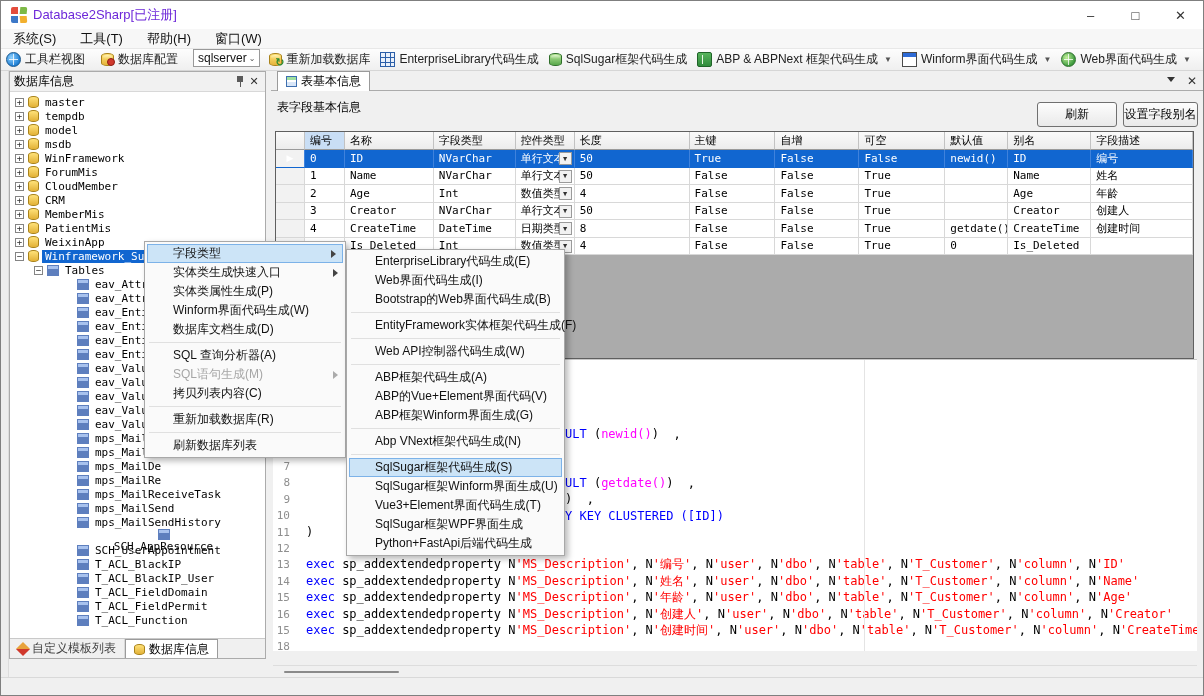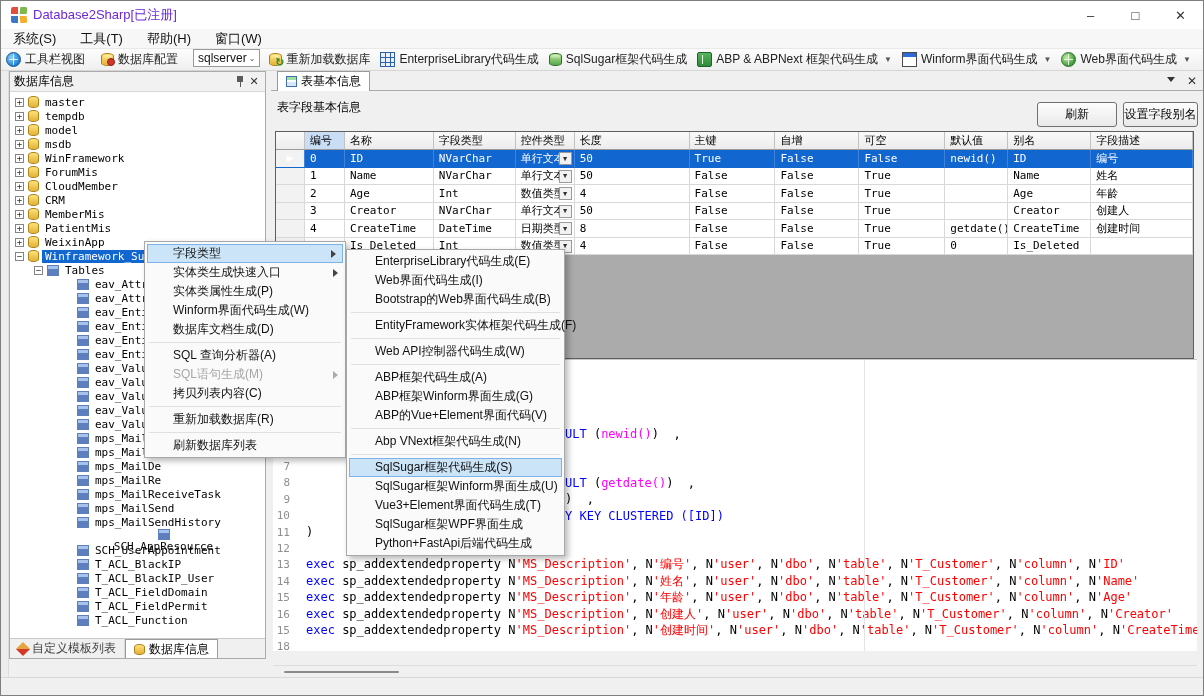--- a/index.html
+++ b/index.html
@@ -703,24 +703,24 @@
       </div>
       <div class="msep"></div>
       <div class="mi">
         <span>Web API控制器代码生成(W)</span>
       </div>
       <div class="msep"></div>
       <div class="mi">
         <span>ABP框架代码生成(A)</span>
       </div>
       <div class="mi">
+        <span>ABP的Vue+Element界面代码(V)</span>
+      </div>
+      <div class="mi">
         <span>ABP框架Winform界面生成(G)</span>
-      </div>
-      <div class="mi">
-        <span>ABP的Vue+Element界面代码(V)</span>
       </div>
       <div class="msep"></div>
       <div class="mi">
         <span>Abp VNext框架代码生成(N)</span>
       </div>
       <div class="msep"></div>
       <div class="mi hl">
         <span>SqlSugar框架代码生成(S)</span>
       </div>
       <div class="mi">

